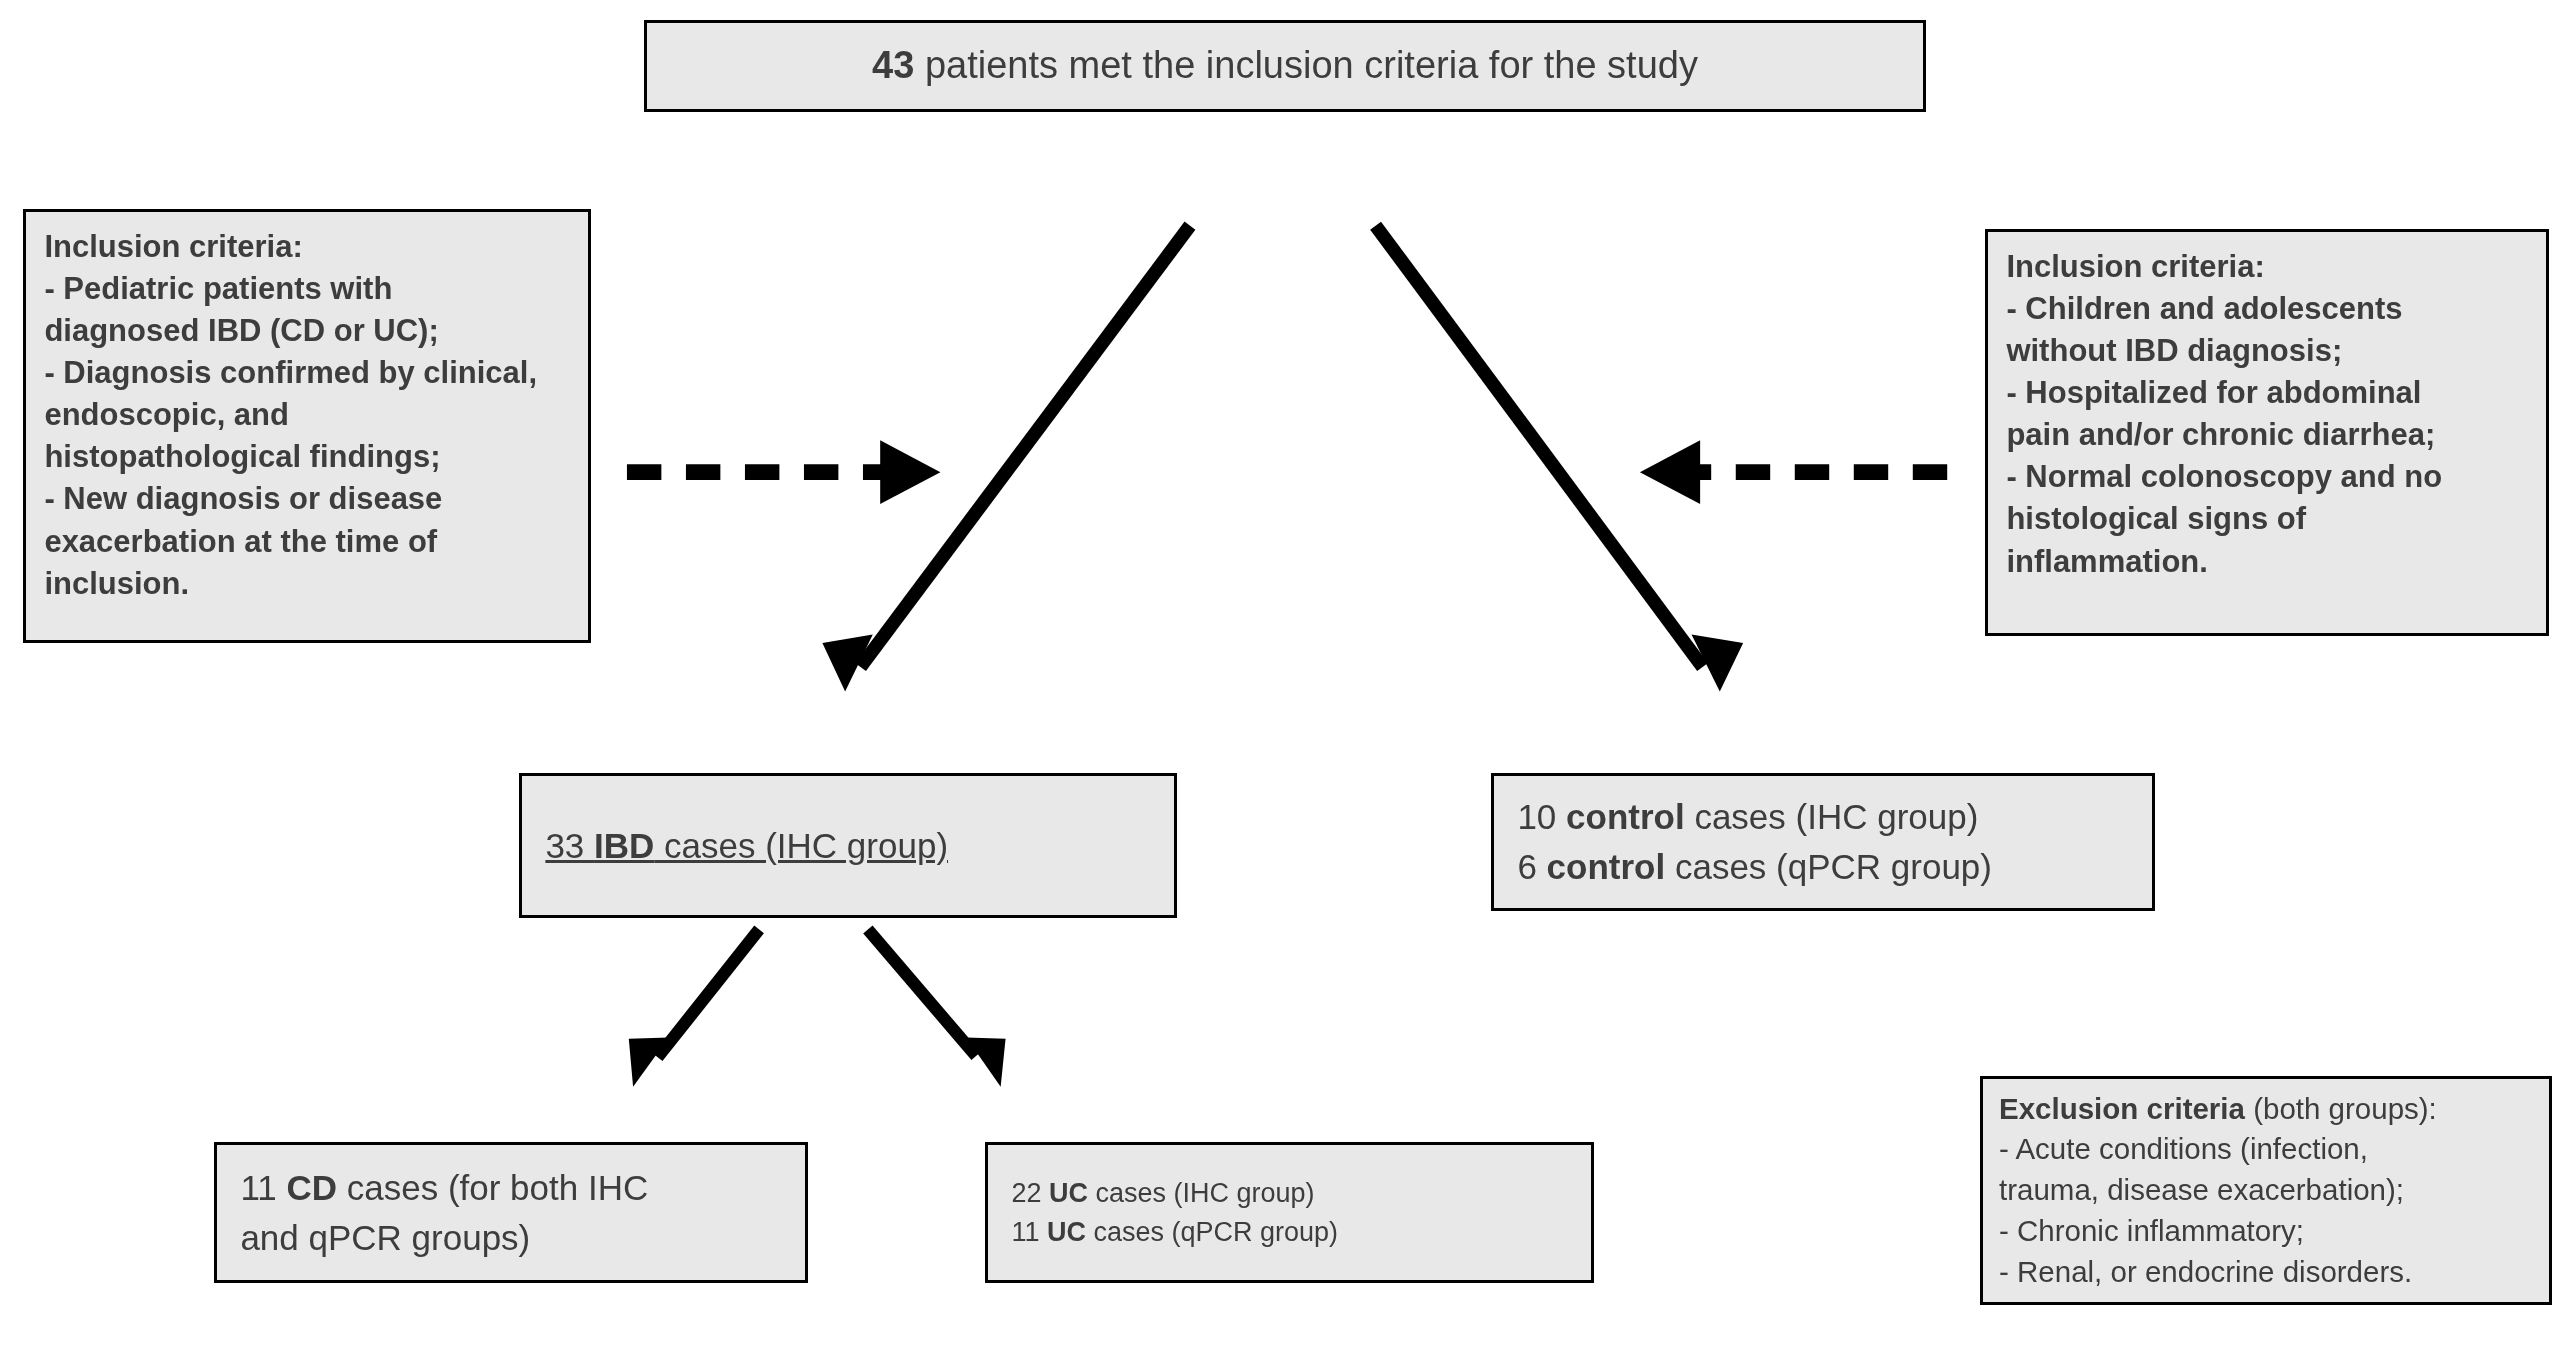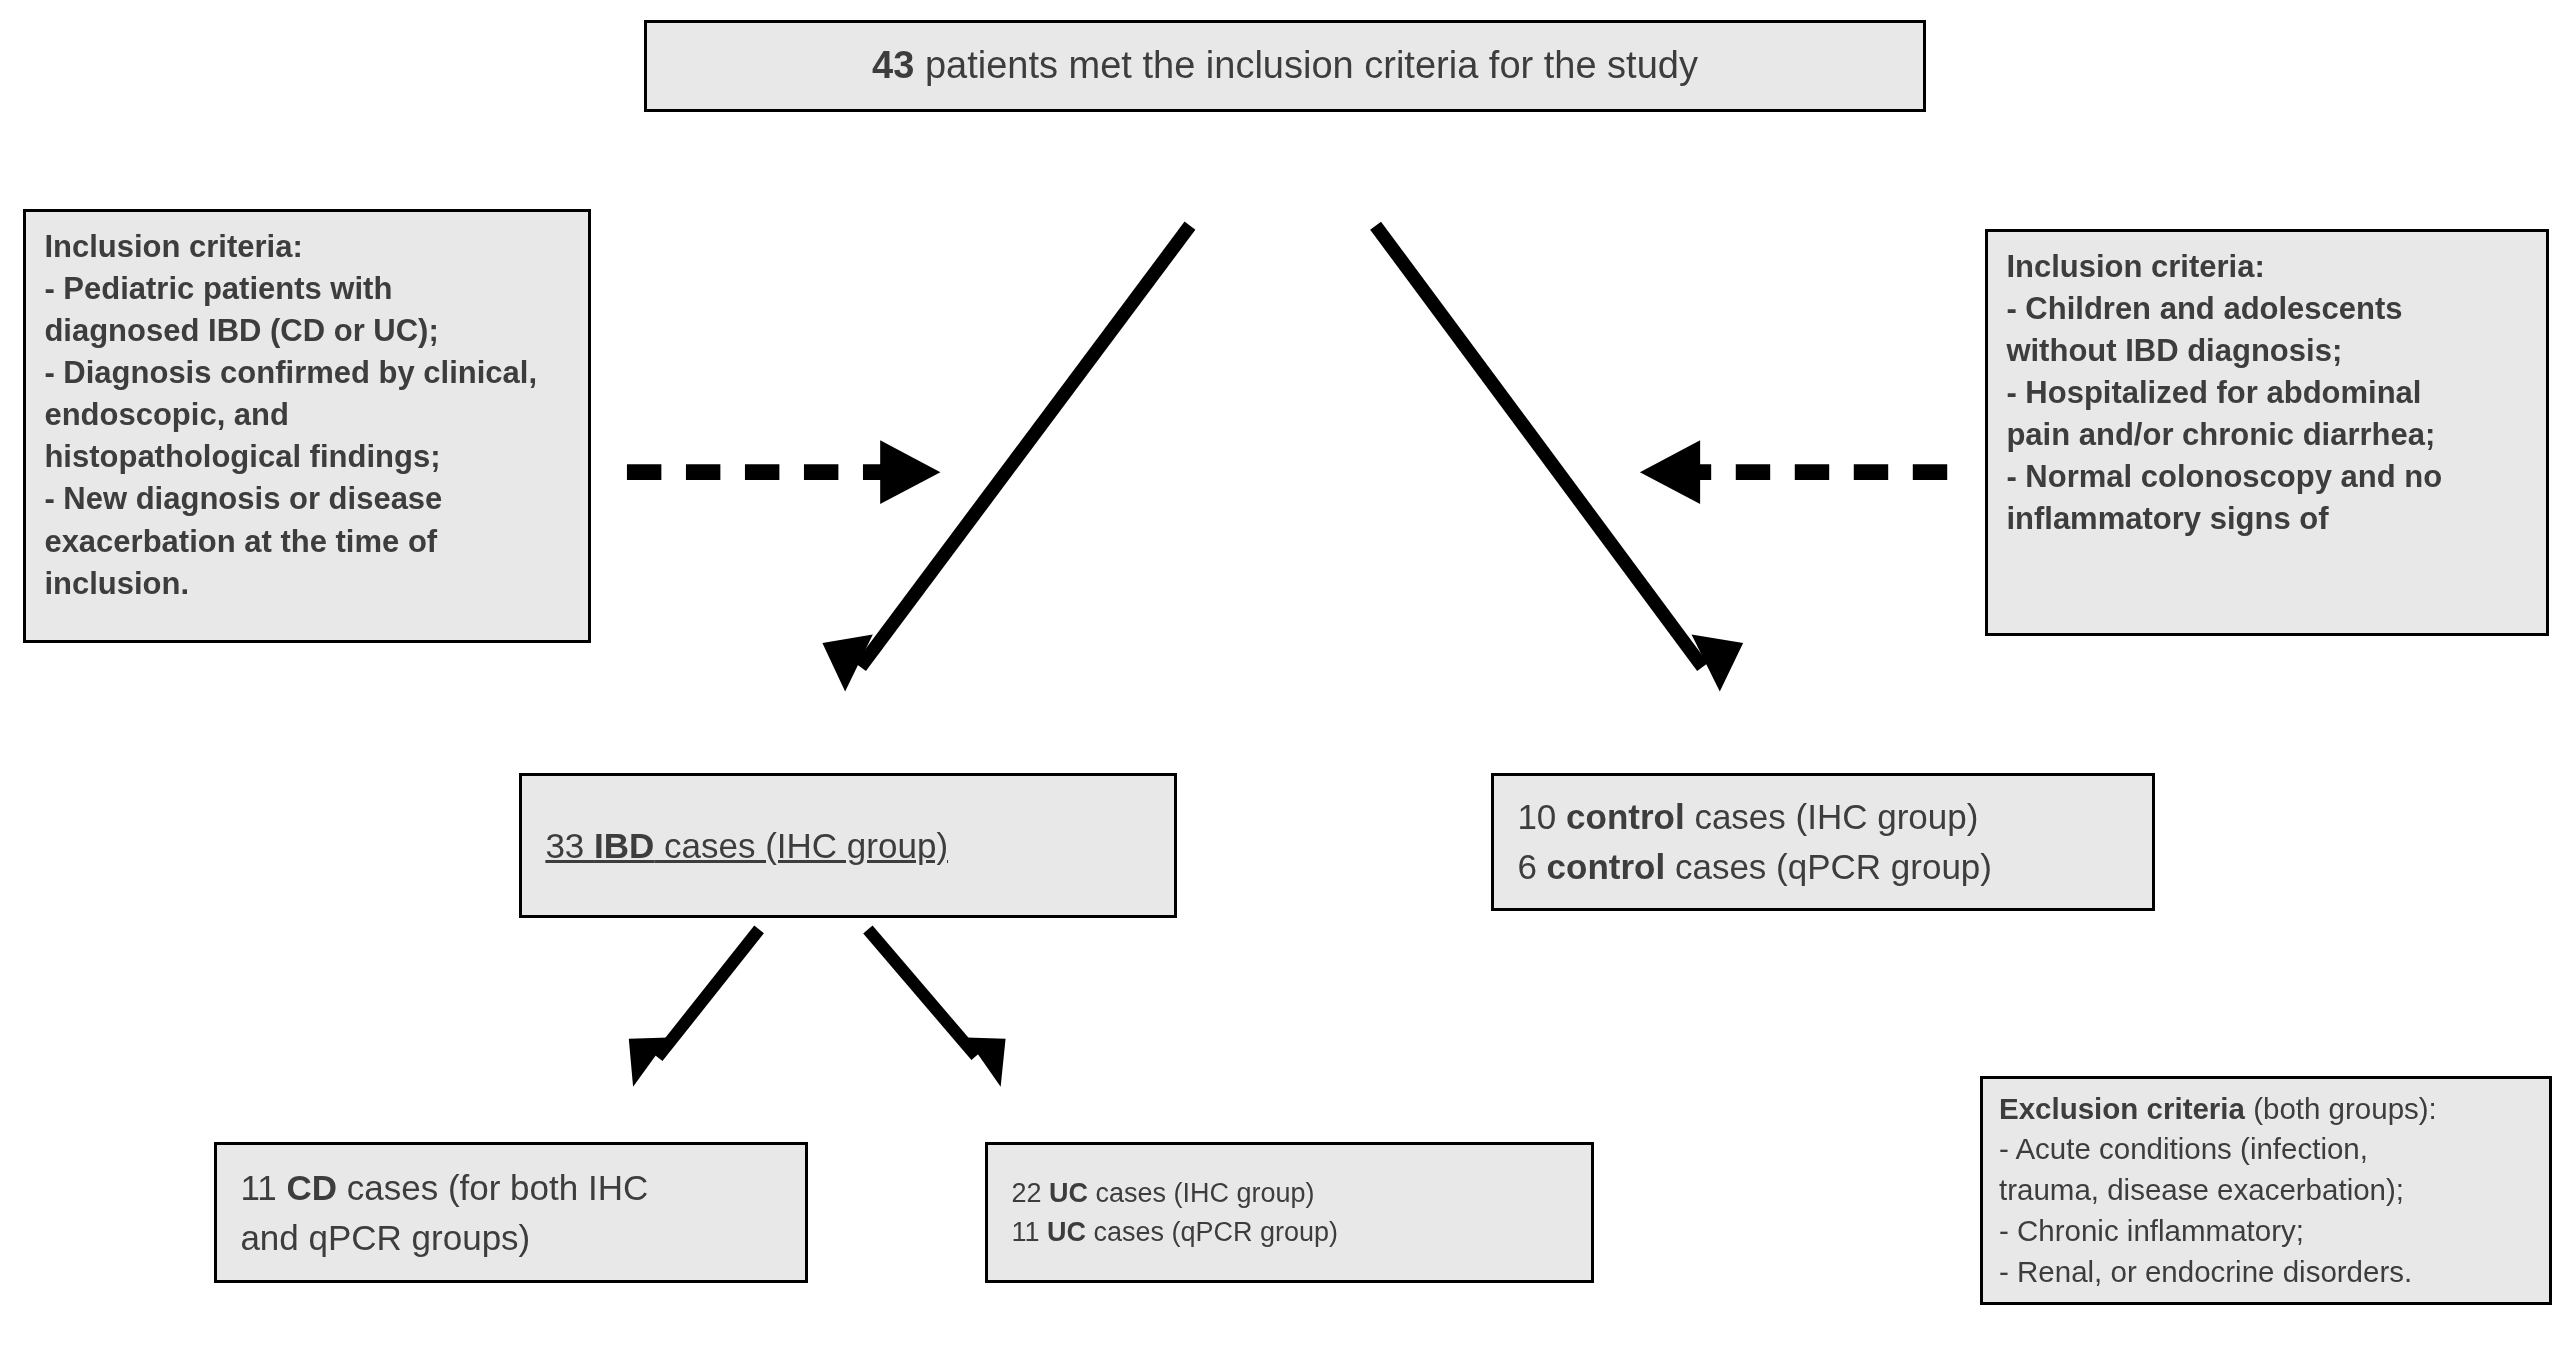--- a/index.html
+++ b/index.html
@@ -191,21 +191,22 @@
     <span class="line b">inclusion.</span>
   </div>
 
   <div class="box" id="box-incl-right">
     <span class="line b">Inclusion criteria:</span>
     <span class="line b">- Children and adolescents</span>
     <span class="line b">without IBD diagnosis;</span>
     <span class="line b">- Hospitalized for abdominal</span>
     <span class="line b">pain and/or chronic diarrhea;</span>
     <span class="line b">- Normal colonoscopy and no</span>
-    <span class="line b">inflammatory signs of</span>
+    <span class="line b">histological signs of</span>
+    <span class="line b">inflammation.</span>
   </div>
 
   <div class="box" id="box-ibd">
     <span class="line"><span class="n">33 </span><span class="b">IBD</span><span class="n"> cases (IHC group)</span></span>
   </div>
 
   <div class="box" id="box-control">
     <span class="line"><span class="n">10 </span><span class="b">control</span><span class="n"> cases (IHC group)</span></span>
     <span class="line"><span class="n">6 </span><span class="b">control</span><span class="n"> cases (qPCR group)</span></span>
   </div>

